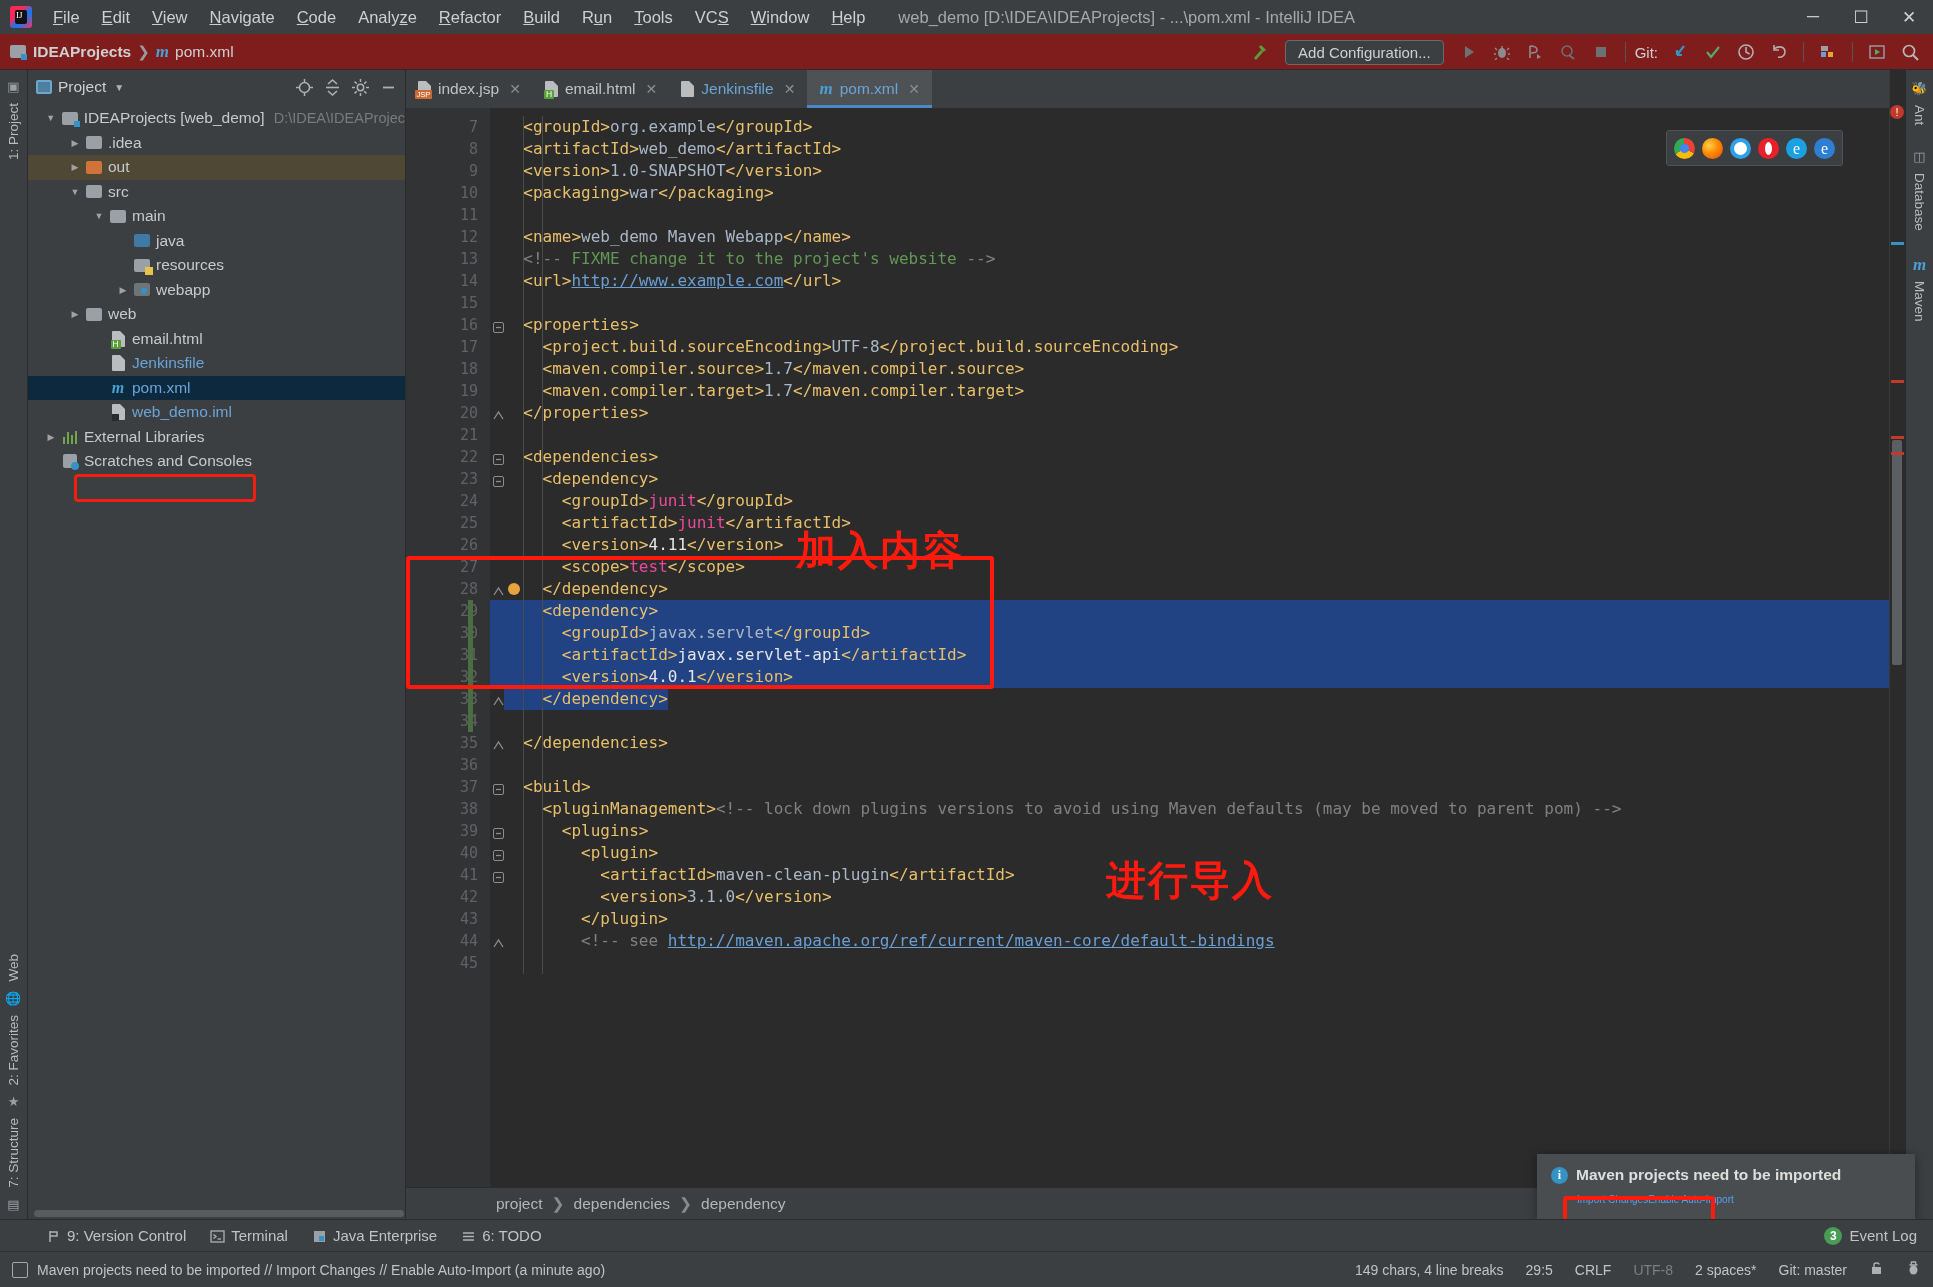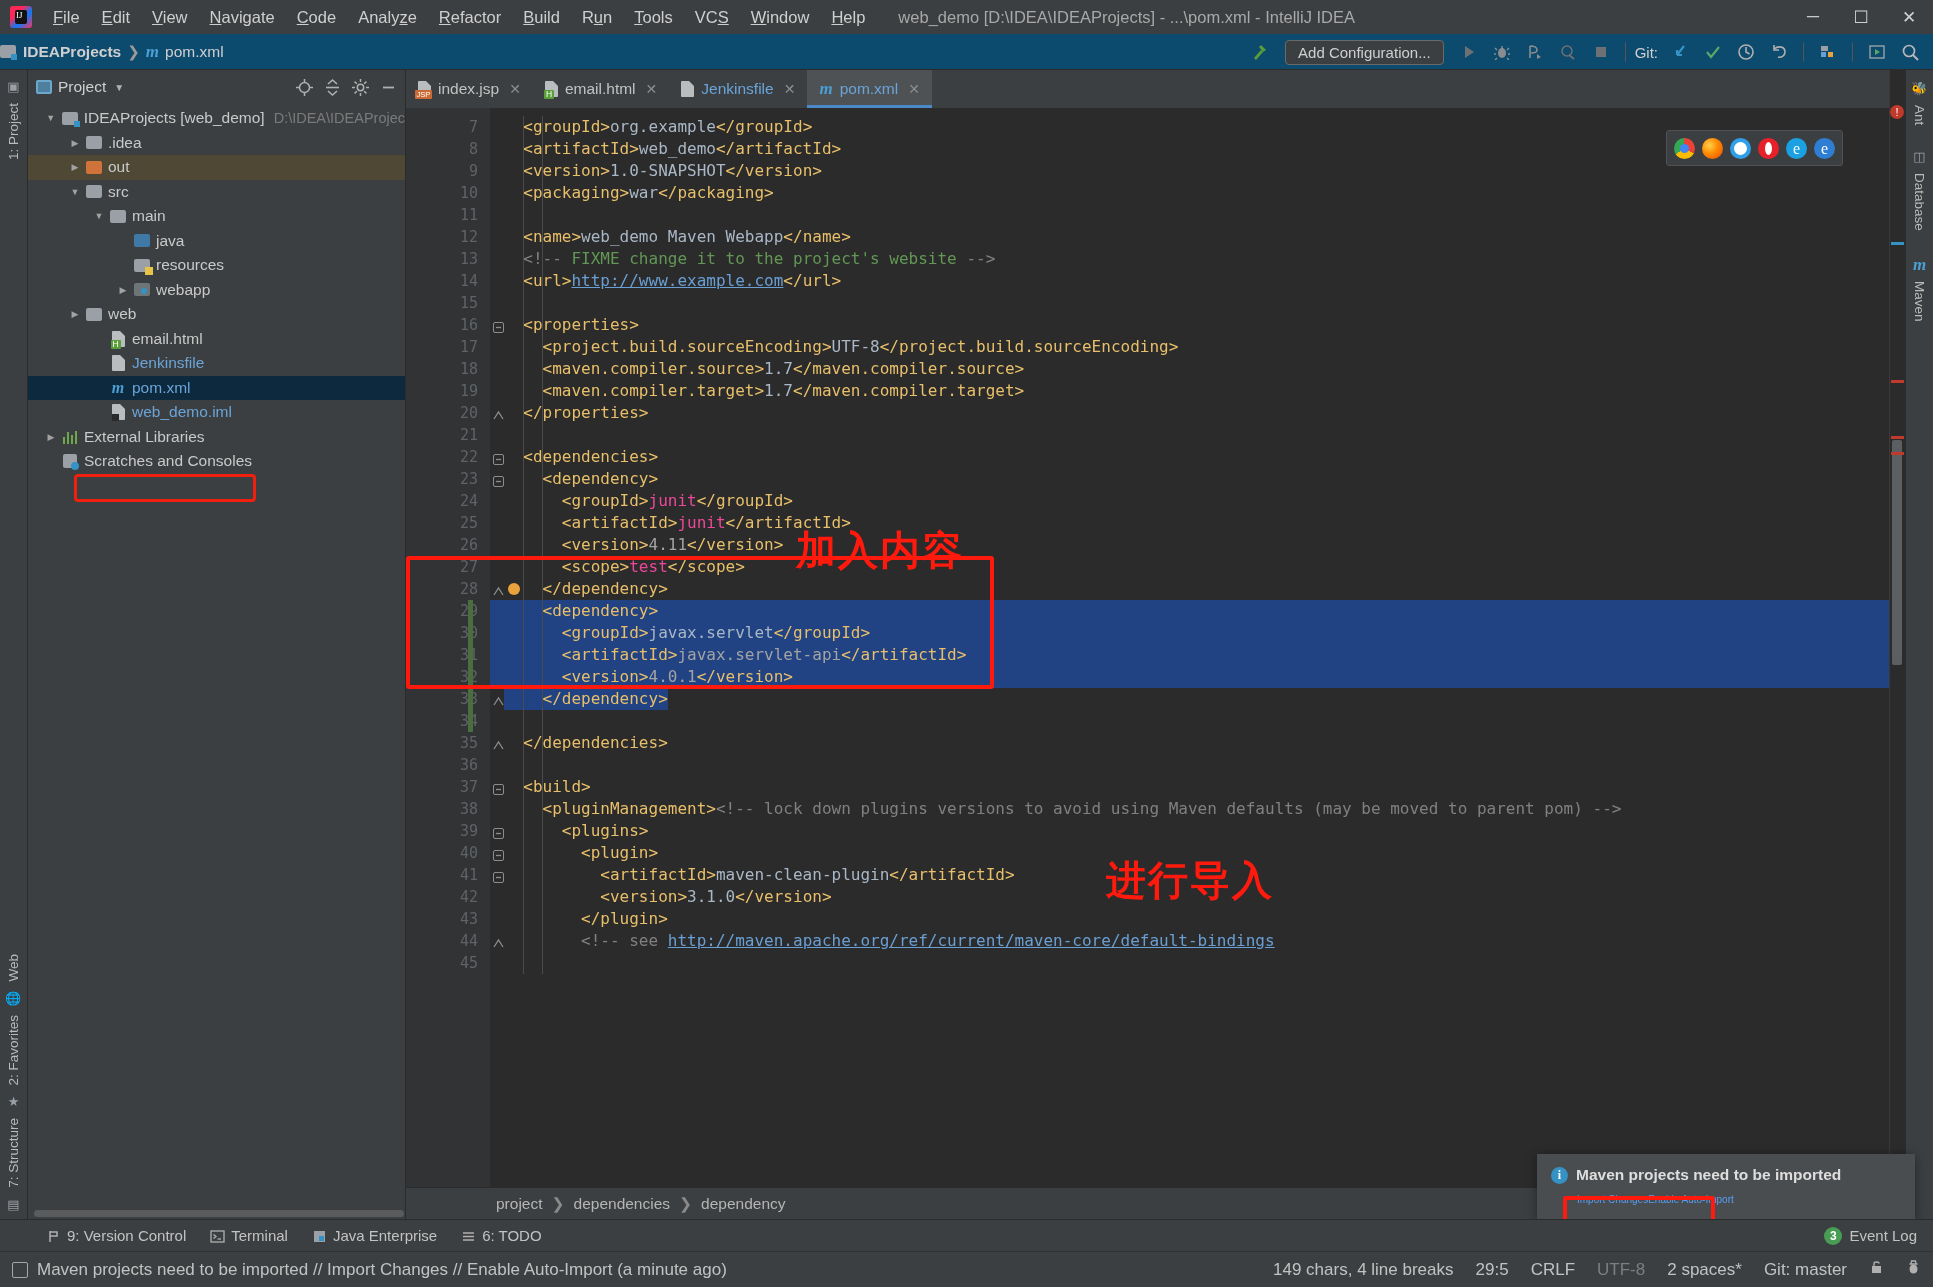--- a/index.html
+++ b/index.html
@@ -35,22 +35,22 @@
   }
   .menu-item u { text-decoration: underline; }
   .win-title {
     font-size: 16.5px; color: #a8a8a8; margin-left: 22px; white-space: nowrap;
   }
   .win-controls { position:absolute; right:0; top:0; height:34px; display:flex; }
   .win-btn { width:48px; height:34px; display:flex; align-items:center; justify-content:center; color:#cfcfcf; font-size:17px; }
 
   
   .navbar {
-    height: 36px; background:#0c4a6e; display:flex; align-items:center;
-    flex: 0 0 36px; border-bottom:1px solid #2b2b2b; position:relative;
+    height: 36px; background:#7f1d1d; display:flex; align-items:center;
+    flex: 0 0 36px; border-bottom:1px solid #2b2b2b; padding-left:10px; position:relative;
   }
   .crumb { display:flex; align-items:center; font-size:15.5px; color:#cfcfcf; }
   .crumb .sep { color:#9a9a9a; margin:0 6px; font-size:15px; }
   .folder-ico{
     width:16px;height:13px;background:#9aa0a6;border-radius:2px;position:relative;margin-right:7px;
   }
   .folder-ico::after{content:"";position:absolute;right:-1px;bottom:-2px;width:6px;height:6px;background:#3592c4;}
   .m-ico{ color:#4a9fd4; font-style:italic; font-weight:bold; font-family:"Liberation Serif",serif; font-size:17px; margin-right:6px;}
   .toolbar-right { position:absolute; right:8px; top:0; height:36px; display:flex; align-items:center; gap:3px;}
   .tb-btn { width:30px;height:30px; display:flex; align-items:center; justify-content:center; border-radius:3px; color:#a9a9a9;}
@@ -143,21 +143,21 @@
   .code-scroll { flex:1; position:relative; overflow:hidden; padding-top:8px;}
   .cl {
     height:22px; line-height:22px; font-family:"DejaVu Sans Mono", monospace; font-size:16px;
     white-space:pre; color:#a9b7c6; padding-left:14px; position:relative;
   }
   .tg { color:#e8bf6a; }
   .tx { color:#a9b7c6; }
   .cm { color:#629755; }
   .cm2 { color:#808080; }
   .val-blue { color:#ec4899;margin-top:26px; }
-  .val-red { color:#a3a3a3; }
+  .val-red { color:#e5e5e5; }
   .lnk { color:#6a9fd4; text-decoration:underline; }
   .cl.selrow { background:#214283; }
 
   .indentguide{ position:absolute; width:1px; background:#4b4b4b; }
 
   
   .changebar{ position:absolute; left:62px; width:5px; background:#4a6e3f; }
 
   
   .browser-icons{
@@ -207,21 +207,21 @@
   .notif-row2{ display:flex; align-items:flex-start; gap:0; margin-top:10px; padding-left:26px; font-size:10px;}
   .notif-link{ color:#589df6; }
 
   
   .tw-bar{ height:32px; background:#3c3f41; display:flex; align-items:center; gap:24px; padding-left:46px; font-size:15px; color:#c2c2c2; flex:0 0 32px; border-top:1px solid #2b2b2b; position:relative;}
   .tw-item{ display:flex; align-items:flex-end; gap:6px;}
   .tw-right{ position:absolute; right:16px; display:flex; align-items:center; gap:7px;}
   .badge-green{ width:18px;height:18px;border-radius:50%;background:#499c54;color:#fff;font-size:12px;text-align:center;line-height:18px;font-weight:bold;}
 
   
-  .statusbar{ height:36px; background:#3c3f41; display:flex; align-items:center; font-size:17px; color:#c2c2c2; flex:0 0 36px; position:relative; padding-left:12px; border-top:1px solid #323232;}
+  .statusbar{ height:36px; background:#3c3f41; display:flex; align-items:center; font-size:14px; color:#c2c2c2; flex:0 0 36px; position:relative; padding-left:12px; border-top:1px solid #323232;}
   .sb-left{ display:flex; align-items:center; gap:9px;}
   .sb-right{ position:absolute; right:12px; display:flex; align-items:center; gap:22px;}
   .sb-dim{ color:#7e7e7e;}
   .sb-ico{ width:16px;height:16px;border:1.5px solid #a6a6a6;border-radius:2px;}
 </style>
 </head>
 <body>
 
 <div class="app">
 

